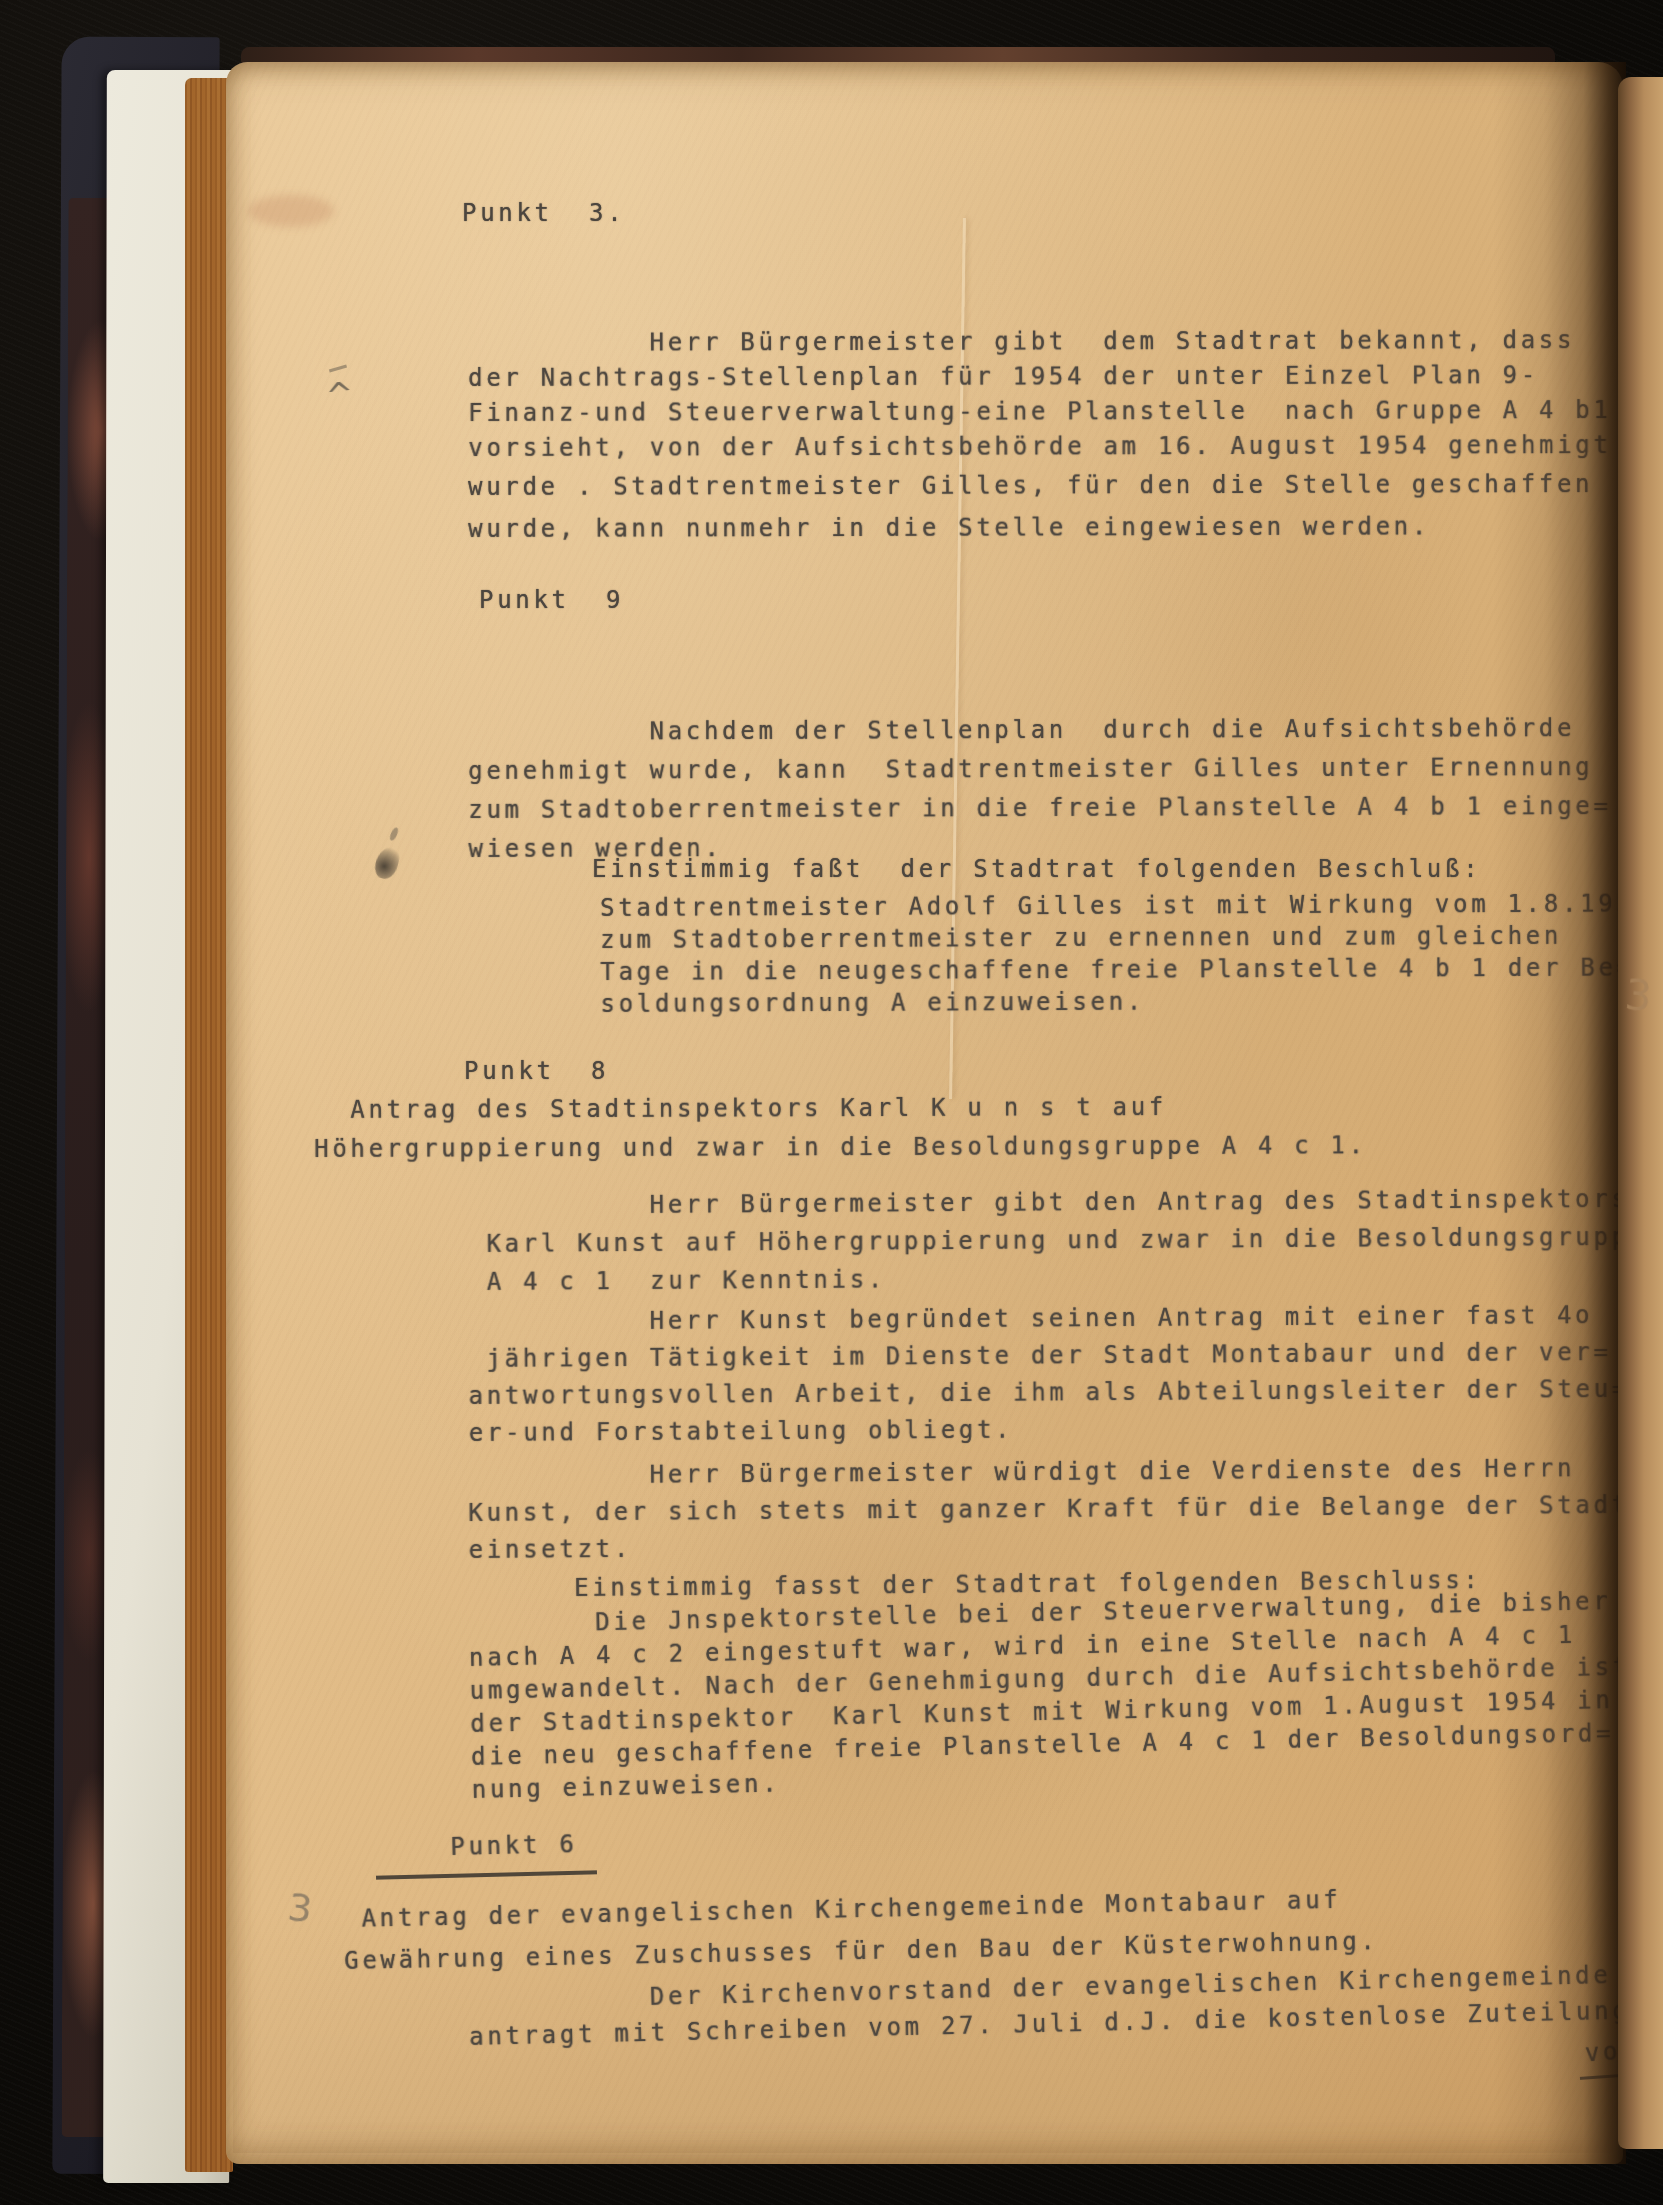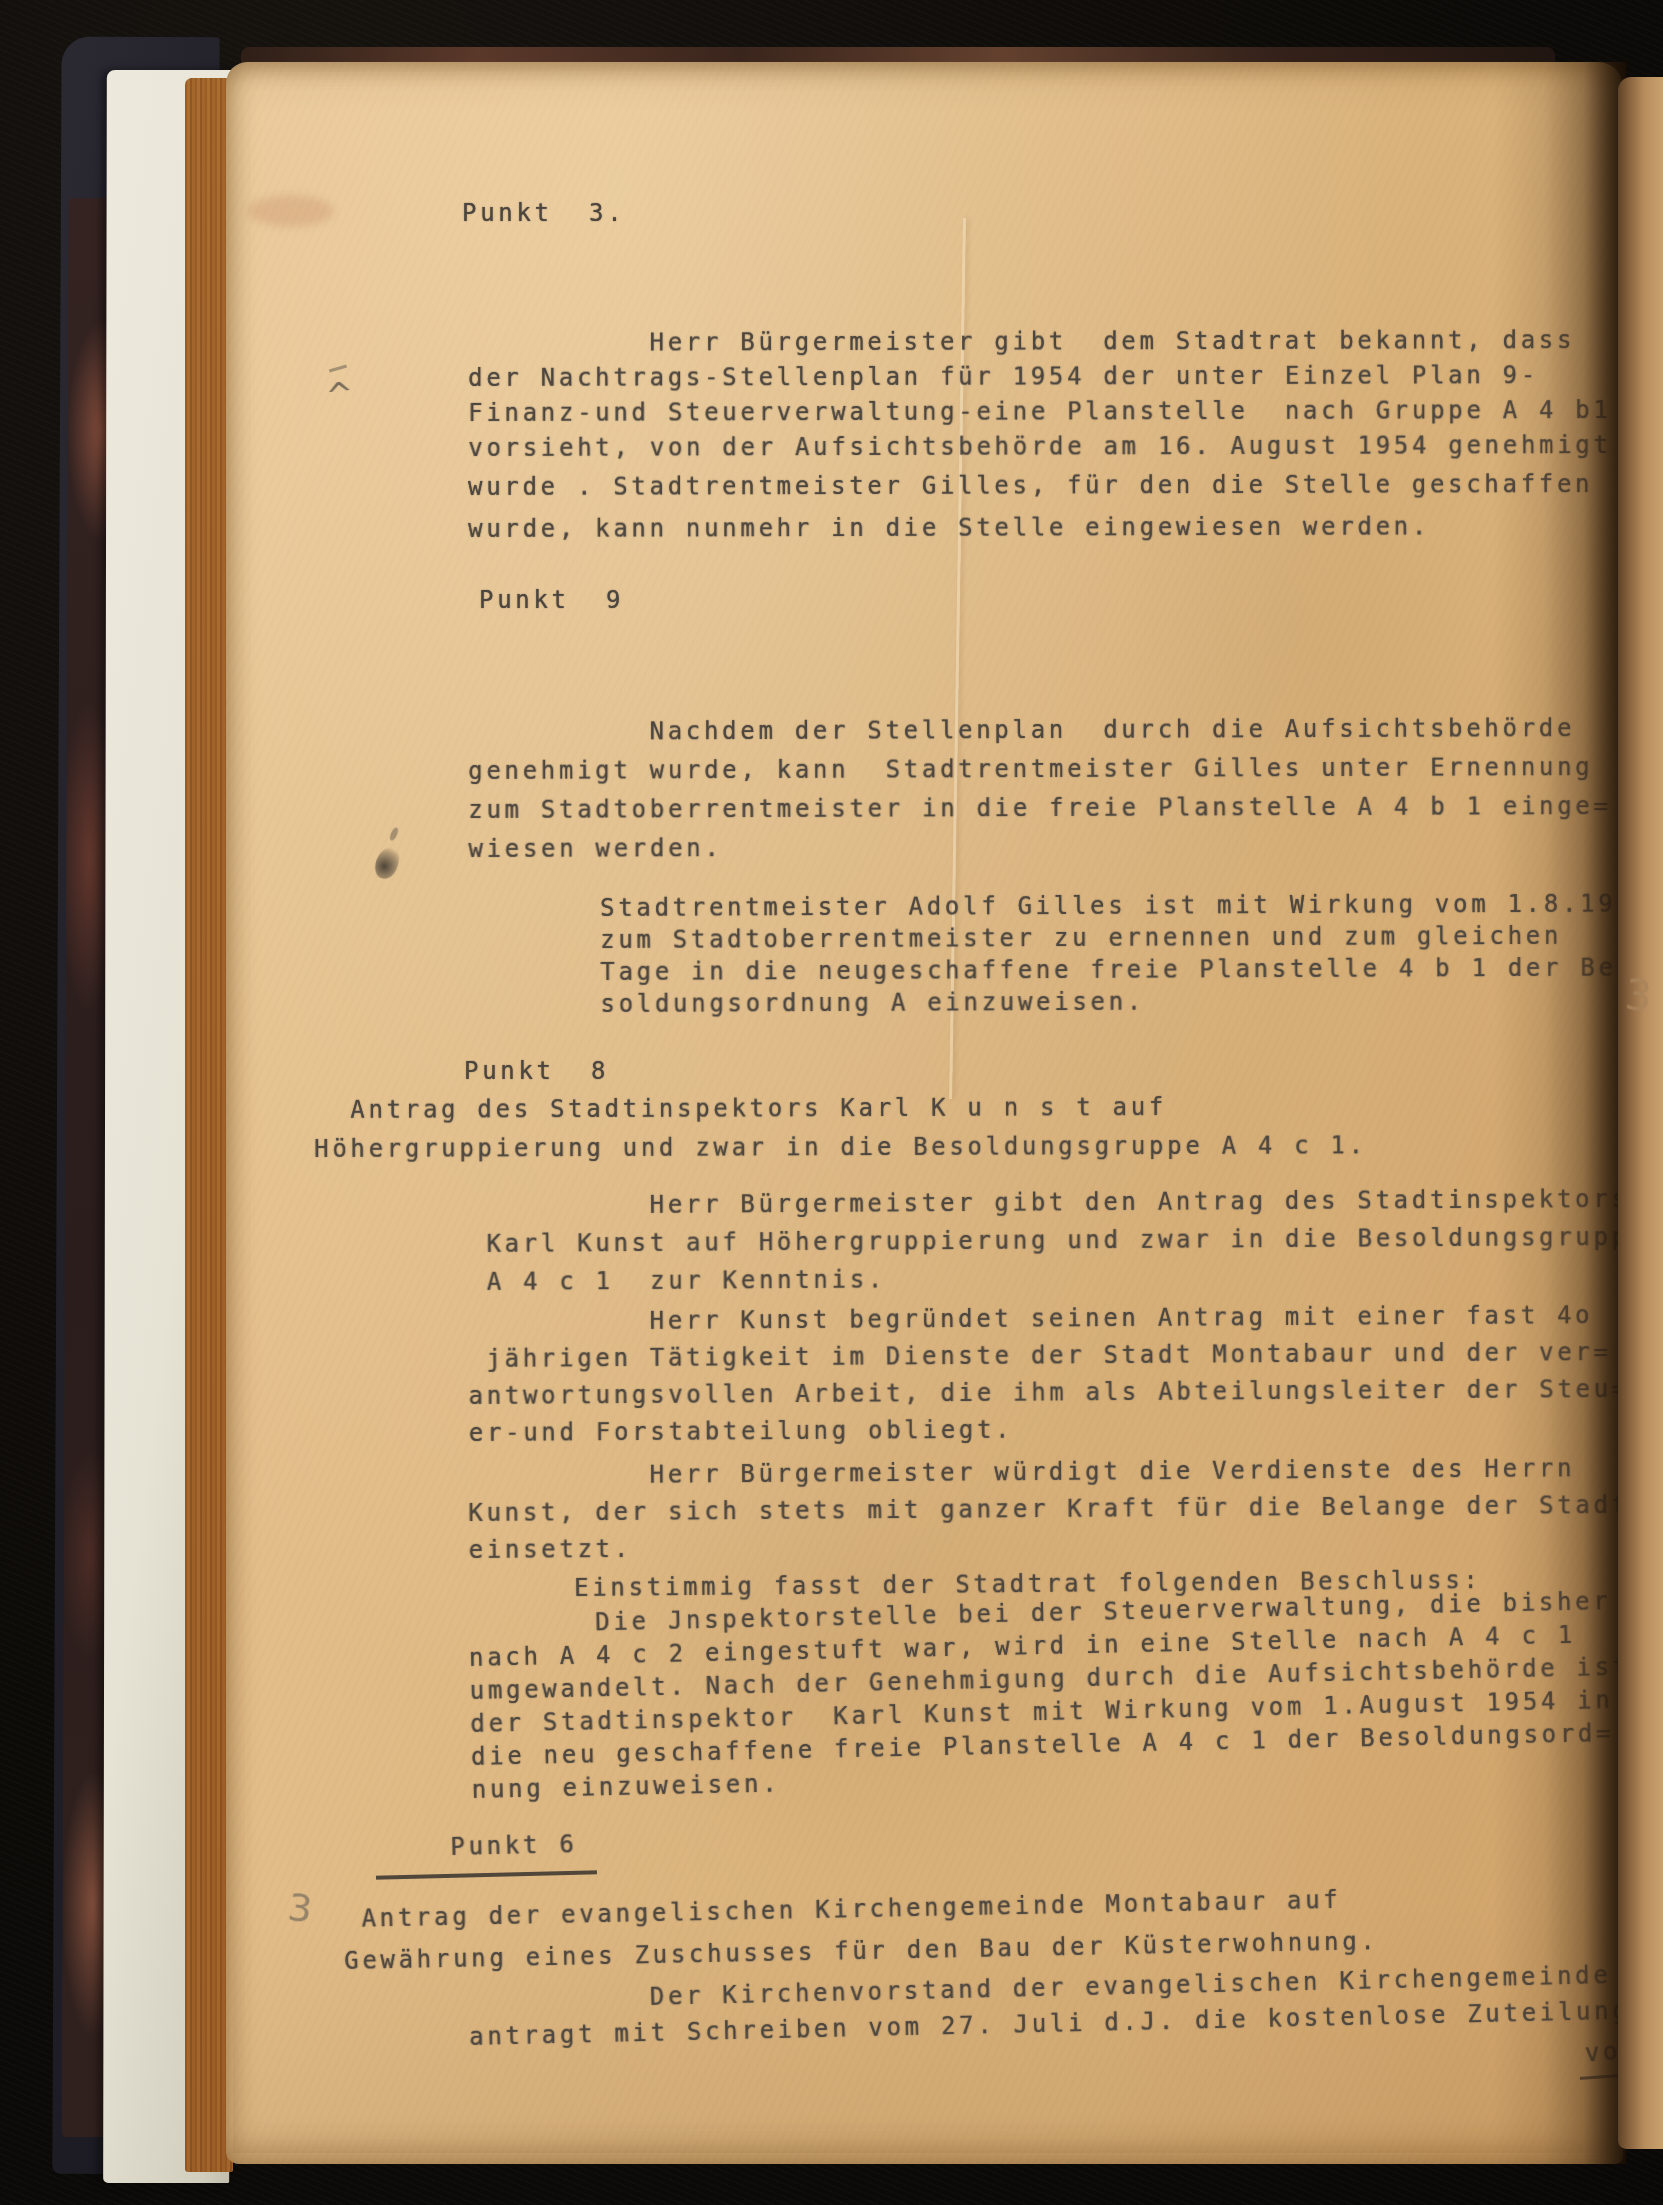--- a/index.html
+++ b/index.html
@@ -128,20 +128,21 @@
 Finanz-und Steuerverwaltung-eine Planstelle  nach Gruppe A 4 b1
 vorsieht, von der Aufsichtsbehörde am 16. August 1954 genehmigt</div>
   <div class="tw" id="p3-para2">wurde . Stadtrentmeister Gilles, für den die Stelle geschaffen
 wurde, kann nunmehr in die Stelle eingewiesen werden.</div>
 
   <div class="tw" id="p4-heading">Punkt  9</div>
   <div class="tw" id="p4-para1">          Nachdem der Stellenplan  durch die Aufsichtsbehörde
 genehmigt wurde, kann  Stadtrentmeister Gilles unter Ernennung
 zum Stadtoberrentmeister in die freie Planstelle A 4 b 1 einge=
 wiesen werden.</div>
+  <div class="tw" id="p4-einstimmig">Einstimmig faßt  der Stadtrat folgenden Beschluß:</div>
   <div class="tw" id="p4-beschluss">Stadtrentmeister Adolf Gilles ist mit Wirkung vom 1.8.1954
 zum Stadtoberrentmeister zu ernennen und zum gleichen
 Tage in die neugeschaffene freie Planstelle 4 b 1 der Be=
 soldungsordnung A einzuweisen.</div>
 
   <div class="tw" id="p5-heading">Punkt  8</div>
   <div class="tw" id="p5-subtitle">  Antrag des Stadtinspektors Karl K u n s t auf
 Höhergruppierung und zwar in die Besoldungsgruppe A 4 c 1.</div>
   <div class="tw" id="p5-para1">          Herr Bürgermeister gibt den Antrag des Stadtinspektors
  Karl Kunst auf Höhergruppierung und zwar in die Besoldungsgruppe

